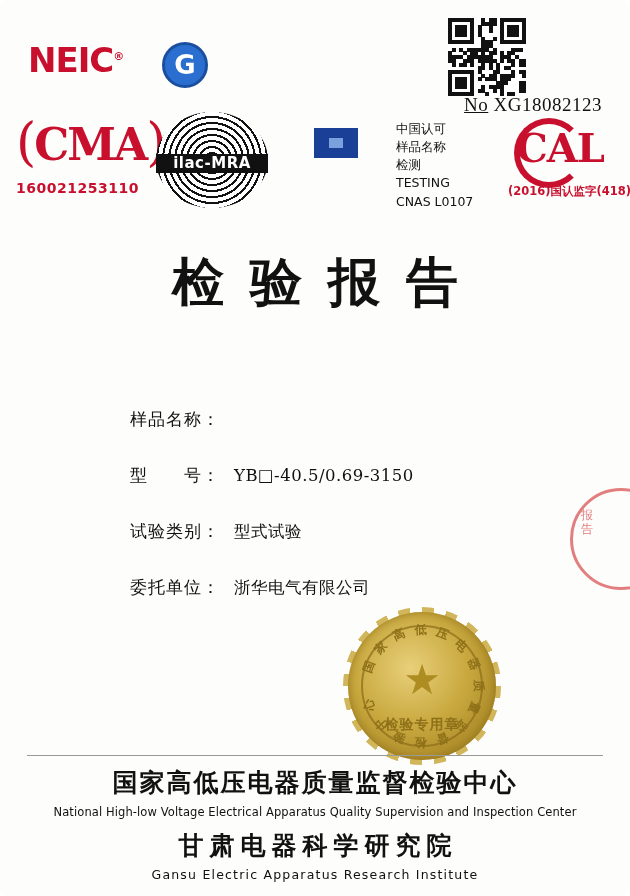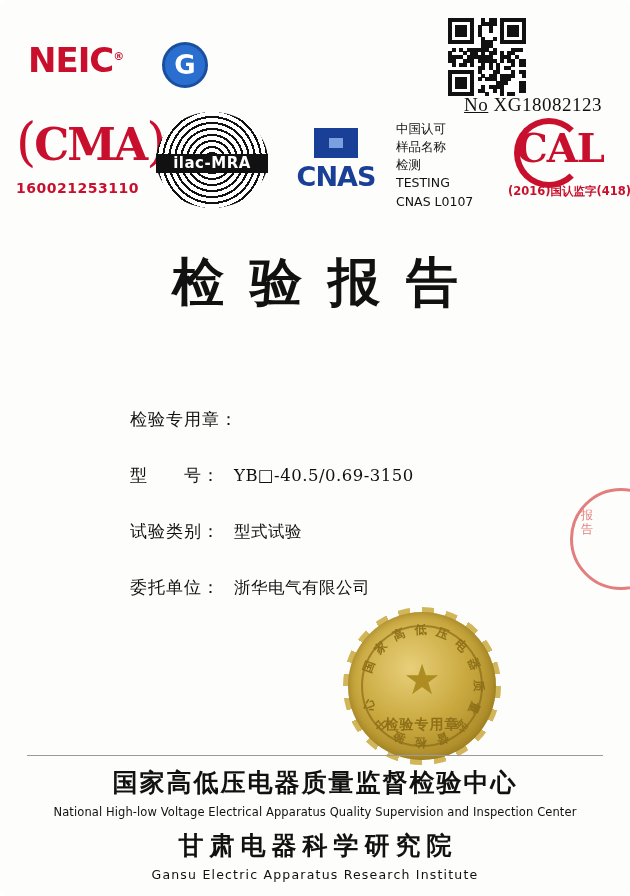--- a/index.html
+++ b/index.html
@@ -701,21 +701,20 @@
       <div class="code">160021253110</div>
     </div>
 
     <div class="ilac">
       <div class="arcs"></div>
       <div class="band">ilac-MRA</div>
     </div>
 
     <div class="cnas">
       <div class="grid"></div>
-      <div class="word">CNAS</div>
     </div>
 
     <div class="cnas-text">
       <div>中国认可</div>
       <div>样品名称</div>
       <div>检测</div>
       <div>TESTING</div>
       <div>CNAS L0107</div>
     </div>
 
@@ -725,21 +724,21 @@
         <div class="letters">CAL</div>
       </div>
       <div class="sub">(2016)国认监字(418)号</div>
     </div>
   </div>
 
   <div class="title-cn">检验报告</div>
 
   <div class="fields">
     <div class="field">
-      <span class="label">检验专用章：</span>
+      <span class="label">样品名称：</span>
     </div>
     <div class="field">
       <span class="label spaced">型　　号：</span>
       <span class="value">YB□-40.5/0.69-3150</span>
     </div>
     <div class="field">
       <span class="label">试验类别：</span>
       <span class="value">型式试验</span>
     </div>
     <div class="field">

